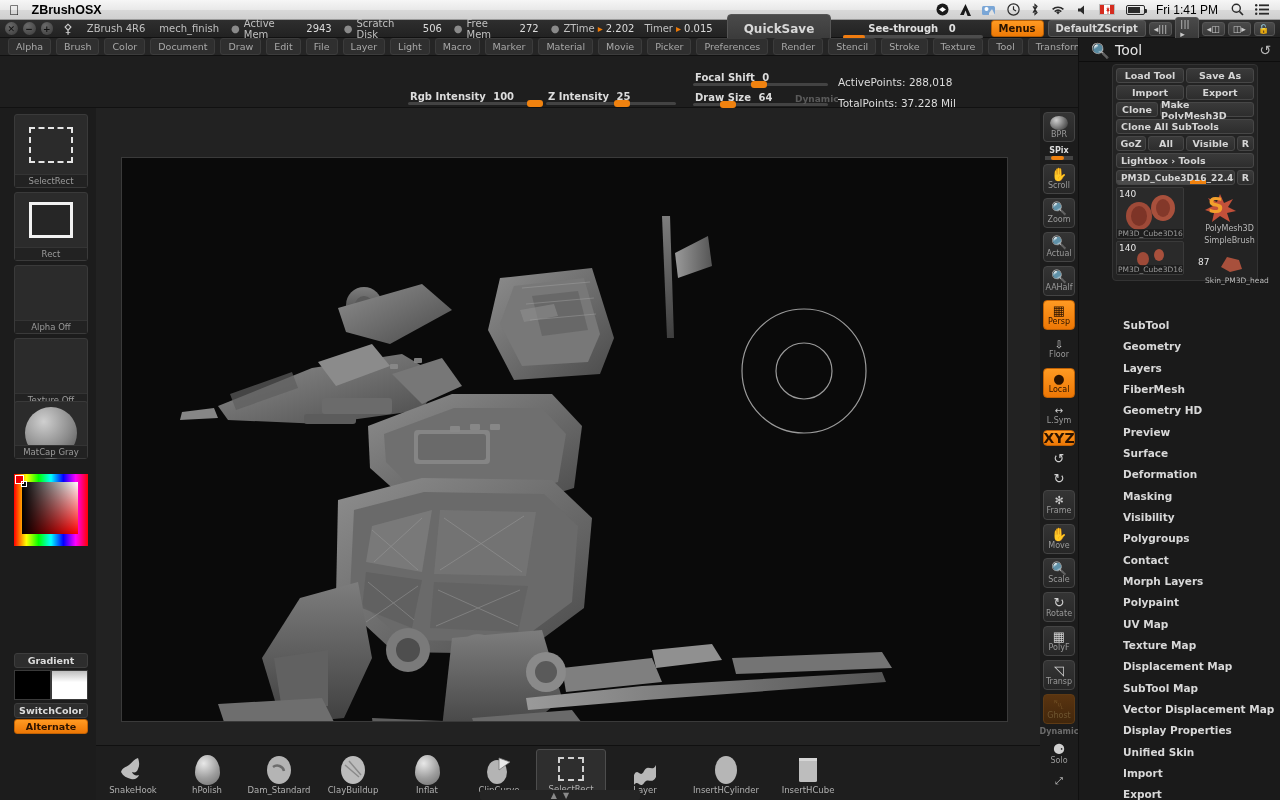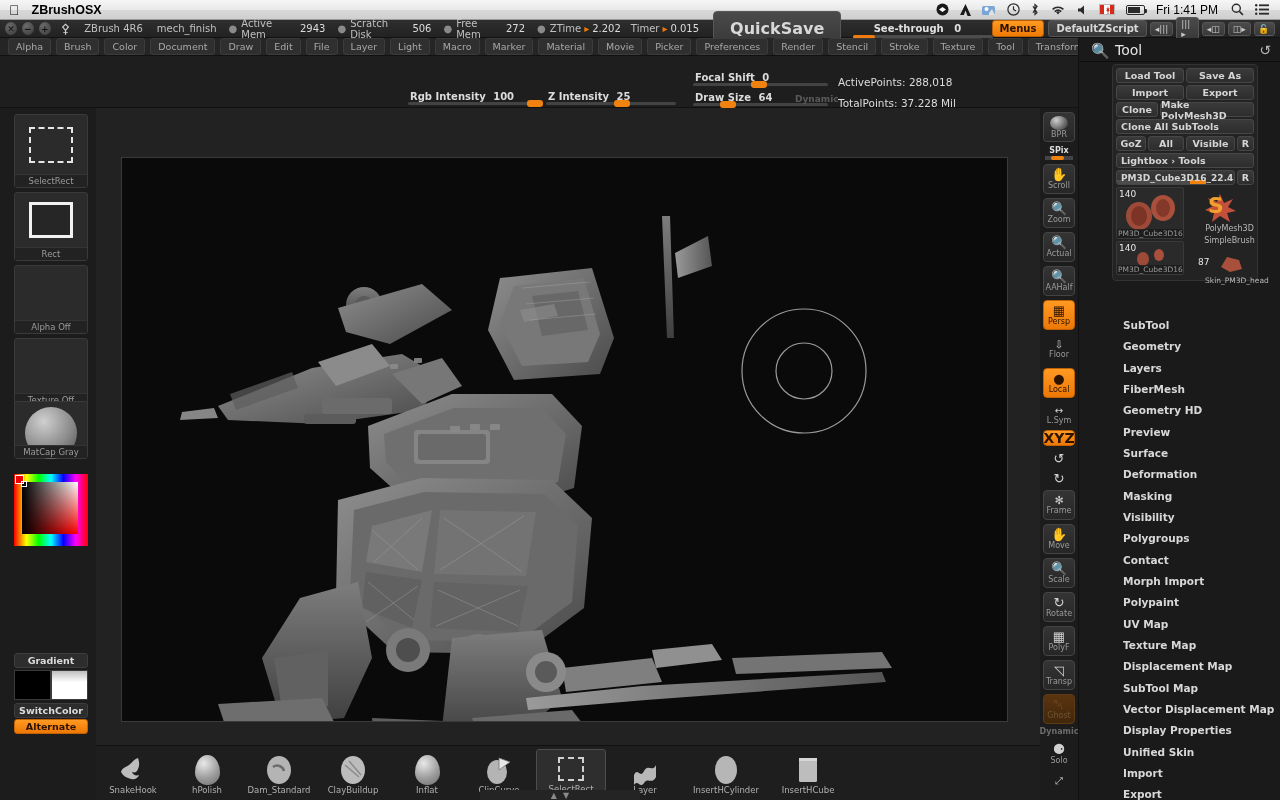--- a/index.html
+++ b/index.html
@@ -49,21 +49,21 @@
           font-size:9px;color:#111;font-weight:bold; }
   .wbtn.c0{background:radial-gradient(circle at 35% 30%,#6a6a6a,#3a3a3a);}
   .tb-item { margin-left:14px; white-space:nowrap; }
   .tb-dot { color:#8a8a8a; margin-left:12px; margin-right:4px; }
   .tb-val { color:#dcdcdc;text-align:center; }
   .zlogo{ margin-left:10px; font-size:13px; color:#cfcfcf; }
 
   .qs-btn{
     margin-left:14px;background:linear-gradient(to bottom,#4a4a4a,#383838);
     border:1px solid #565656;border-radius:4px;color:#d8d8d8;
-    padding:7px 16px;font-size:16px;font-weight:bold;
+    padding:7px 16px;font-size:12px;font-weight:bold;
   }
   .seethru{ margin-left:12px; position:relative; width:140px; text-align:center; }
   .seethru .lbl{ font-size:10px;font-weight:bold;color:#e0e0e0; }
   .seethru .track{ position:absolute;left:0;top:12px;width:140px;height:4px;background:#4c4c4c;border-radius:2px; }
   .seethru .fill{ position:absolute;left:0;top:0;width:22px;height:4px;background:#f07c10;border-radius:2px; }
   .orange-btn{
     margin-left:10px;background:linear-gradient(to bottom,#ff9a22,#ef7a06);
     border:1px solid #b85f05;border-radius:3px;color:#2a1400;
     padding:2px 7px;font-size:10px;font-weight:bold;
   }
@@ -766,21 +766,21 @@
     <div class="subitem" style="top:324px">Layers</div>
     <div class="subitem" style="top:345px">FiberMesh</div>
     <div class="subitem" style="top:366px">Geometry HD</div>
     <div class="subitem" style="top:388px">Preview</div>
     <div class="subitem" style="top:409px">Surface</div>
     <div class="subitem" style="top:430px">Deformation</div>
     <div class="subitem" style="top:452px">Masking</div>
     <div class="subitem" style="top:473px">Visibility</div>
     <div class="subitem" style="top:494px">Polygroups</div>
     <div class="subitem" style="top:516px">Contact</div>
-    <div class="subitem" style="top:537px">Morph Import</div>
+    <div class="subitem" style="top:537px">Morph Layers</div>
     <div class="subitem" style="top:558px">Polypaint</div>
     <div class="subitem" style="top:580px">UV Map</div>
     <div class="subitem" style="top:601px">Texture Map</div>
     <div class="subitem" style="top:622px">Displacement Map</div>
     <div class="subitem" style="top:644px">SubTool Map</div>
     <div class="subitem" style="top:665px">Vector Displacement Map</div>
     <div class="subitem" style="top:686px">Display Properties</div>
     <div class="subitem" style="top:708px">Unified Skin</div>
     <div class="subitem" style="top:729px">Import</div>
     <div class="subitem" style="top:750px">Export</div>

